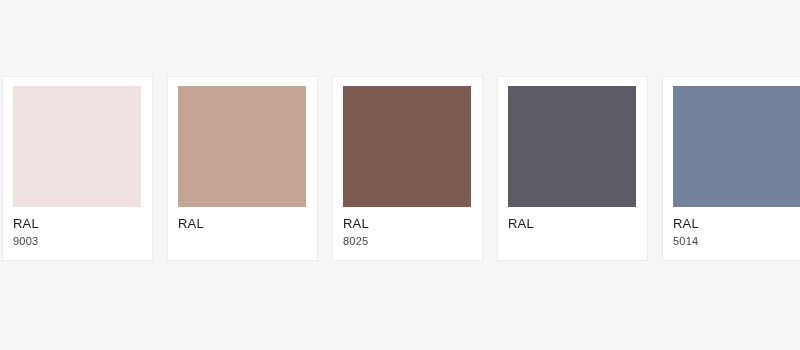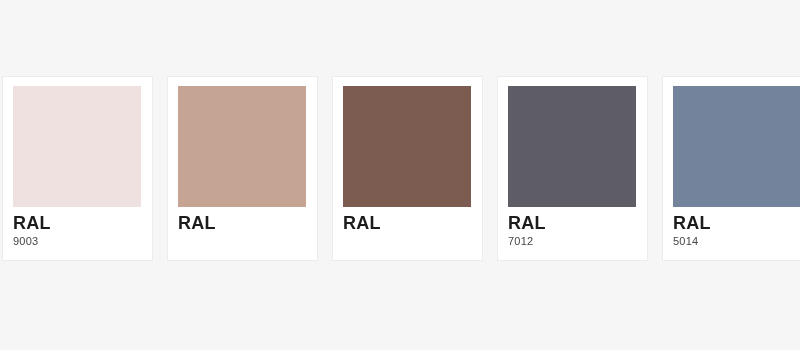--- a/index.html
+++ b/index.html
@@ -51,22 +51,22 @@
 
   .swatch-meta {
     position: absolute;
     left: 10px;
     top: 138px;
     width: 130px;
   }
 
   .swatch-prefix {
     display: block;
-    font-size: 18px;
-    font-weight: bold;
+    font-size: 13px;
+    font-weight: normal;
     color: #1c1c1c;
     line-height: 17px;
     letter-spacing: 0.2px;
   }
 
   .swatch-code {
     display: block;
     font-size: 11px;
     font-weight: normal;
     color: #454545;
@@ -91,28 +91,28 @@
     <div class="swatch-chip" style="background-color: rgb(197, 164, 147);"></div>
     <div class="swatch-meta">
       <span class="swatch-prefix">RAL</span>
     </div>
   </div>
 
   <div class="swatch-card c2">
     <div class="swatch-chip" style="background-color: rgb(124, 91, 80);"></div>
     <div class="swatch-meta">
       <span class="swatch-prefix">RAL</span>
+      <span class="swatch-code">8025</span>
     </div>
   </div>
 
   <div class="swatch-card c3">
     <div class="swatch-chip" style="background-color: rgb(94, 93, 101);"></div>
     <div class="swatch-meta">
       <span class="swatch-prefix">RAL</span>
-      <span class="swatch-code">7012</span>
     </div>
   </div>
 
   <div class="swatch-card c4">
     <div class="swatch-chip" style="background-color: rgb(116, 131, 156);"></div>
     <div class="swatch-meta">
       <span class="swatch-prefix">RAL</span>
       <span class="swatch-code">5014</span>
     </div>
   </div>

